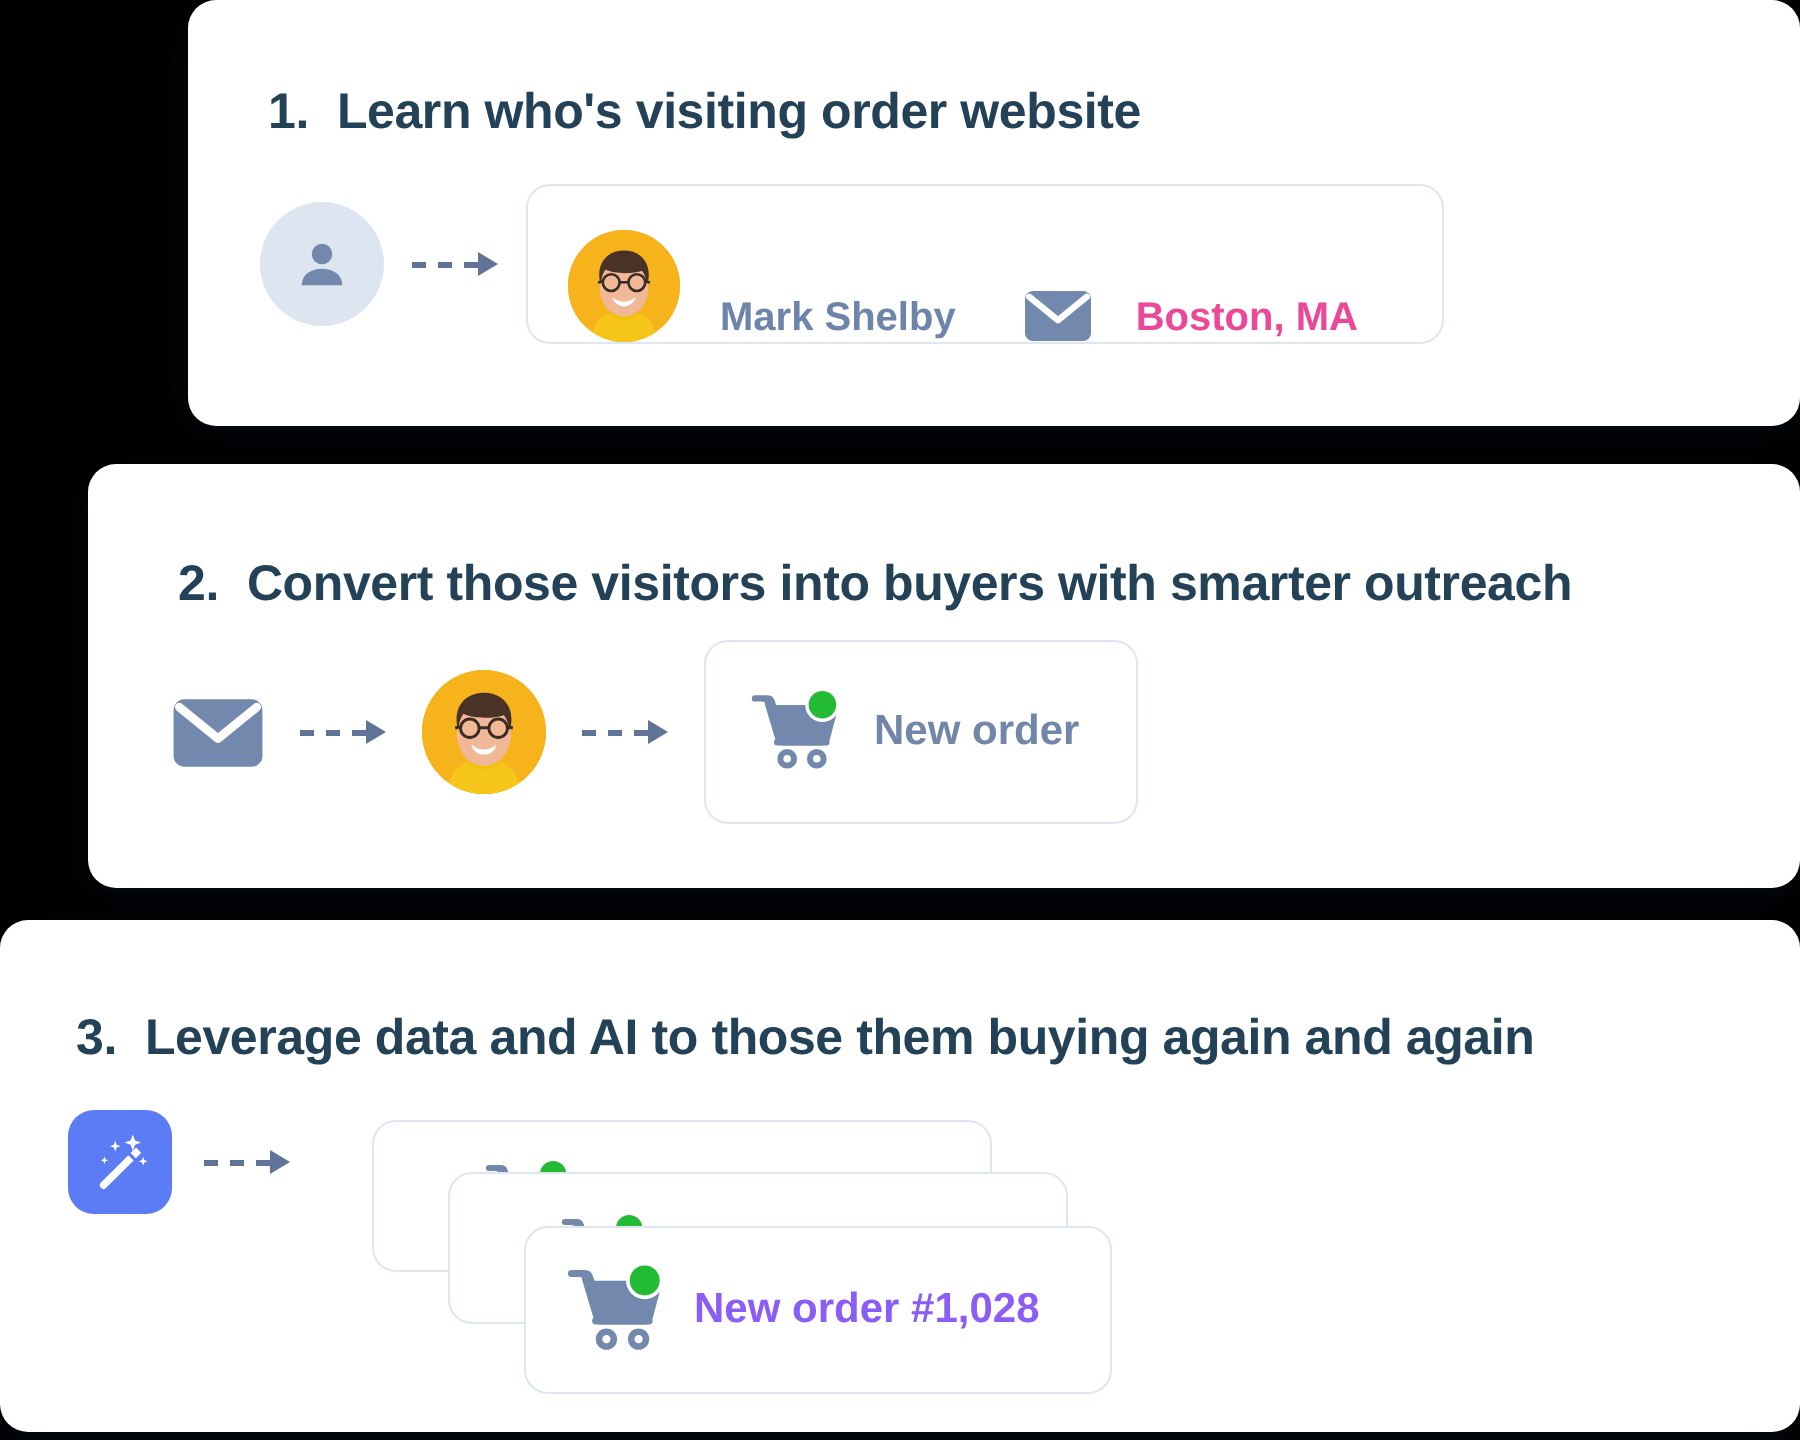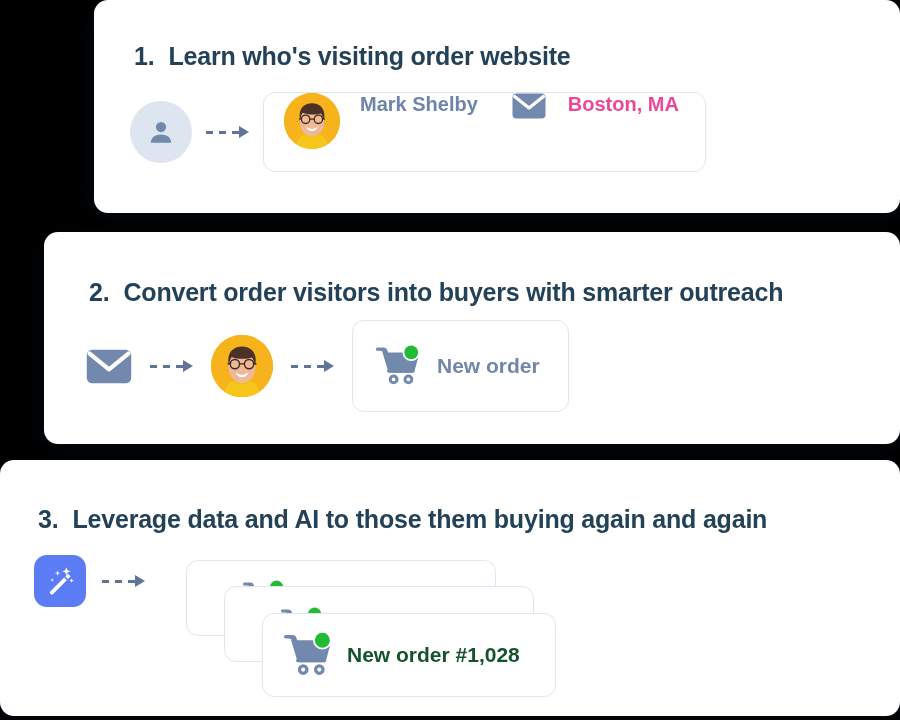--- a/index.html
+++ b/index.html
@@ -78,25 +78,25 @@
   .anon-avatar {
     width: 62px; height: 62px;
     border-radius: 50%;
     background: #dde5f0;
     display: flex; align-items: center; justify-content: center;
   }
 
   
   .pill {
     display: flex;
-    align-items: flex-start;
+    align-items: flex-end;
     border: 1.5px solid #dde6f1;
     border-radius: 12px;
     height: 80px;
-    padding: 0 26px 0 20px;
+    padding: 0 42px 0 20px;
     background: #ffffff;
     box-sizing: border-box;
   }
   .pill .name {
     color: #6d84ab;
     font-size: 20px;
     font-weight: bold;
     margin-left: 20px;
     white-space: nowrap;
   }
@@ -162,21 +162,21 @@
     background: #ffffff;
     border: 1.5px solid #dde6f1;
     border-radius: 12px;
     box-sizing: border-box;
   }
   .stack .sheet.back  { left: 0px;  top: 0px;  width: 310px; height: 76px; z-index: 1; }
   .stack .sheet.mid   { left: 38px; top: 26px; width: 310px; height: 76px; z-index: 2; }
   .stack .sheet.front { left: 76px; top: 53px; width: 294px; height: 84px; z-index: 3;
                         display: flex; align-items: center; padding: 0 20px; }
   .stack .sheet.front .label {
-    color: #14532d;
+    color: #8b5cf6;
     font-size: 21px;
     font-weight: bold;
     margin-left: 14px;
     white-space: nowrap;
   }
   .stack .peek {
     position: absolute;
     z-index: 2;
     overflow: hidden;
     width: 52px;
@@ -241,21 +241,21 @@
 
       <span class="loc">Boston, MA</span>
     </div>
   </div>
 </div>
 
 <div class="card" id="card-2">
 
   <div class="heading">
     <span class="num">2.</span>
-    <span>Convert order visitors into buyers with smarter outreach</span>
+    <span>Convert those visitors into buyers with smarter outreach</span>
   </div>
 
   <div class="flow">
 
     <span style="display:flex;">
       <svg width="46" height="35" viewBox="0 0 34 26" aria-hidden="true">
         <rect x="0.5" y="0.5" width="33" height="25" rx="4" fill="#7288ad"></rect>
         <path d="M2.6 3.4 17 15.1 31.4 3.4" fill="none" stroke="#ffffff" stroke-width="3.2" stroke-linecap="round" stroke-linejoin="round"></path>
       </svg>
     </span>

